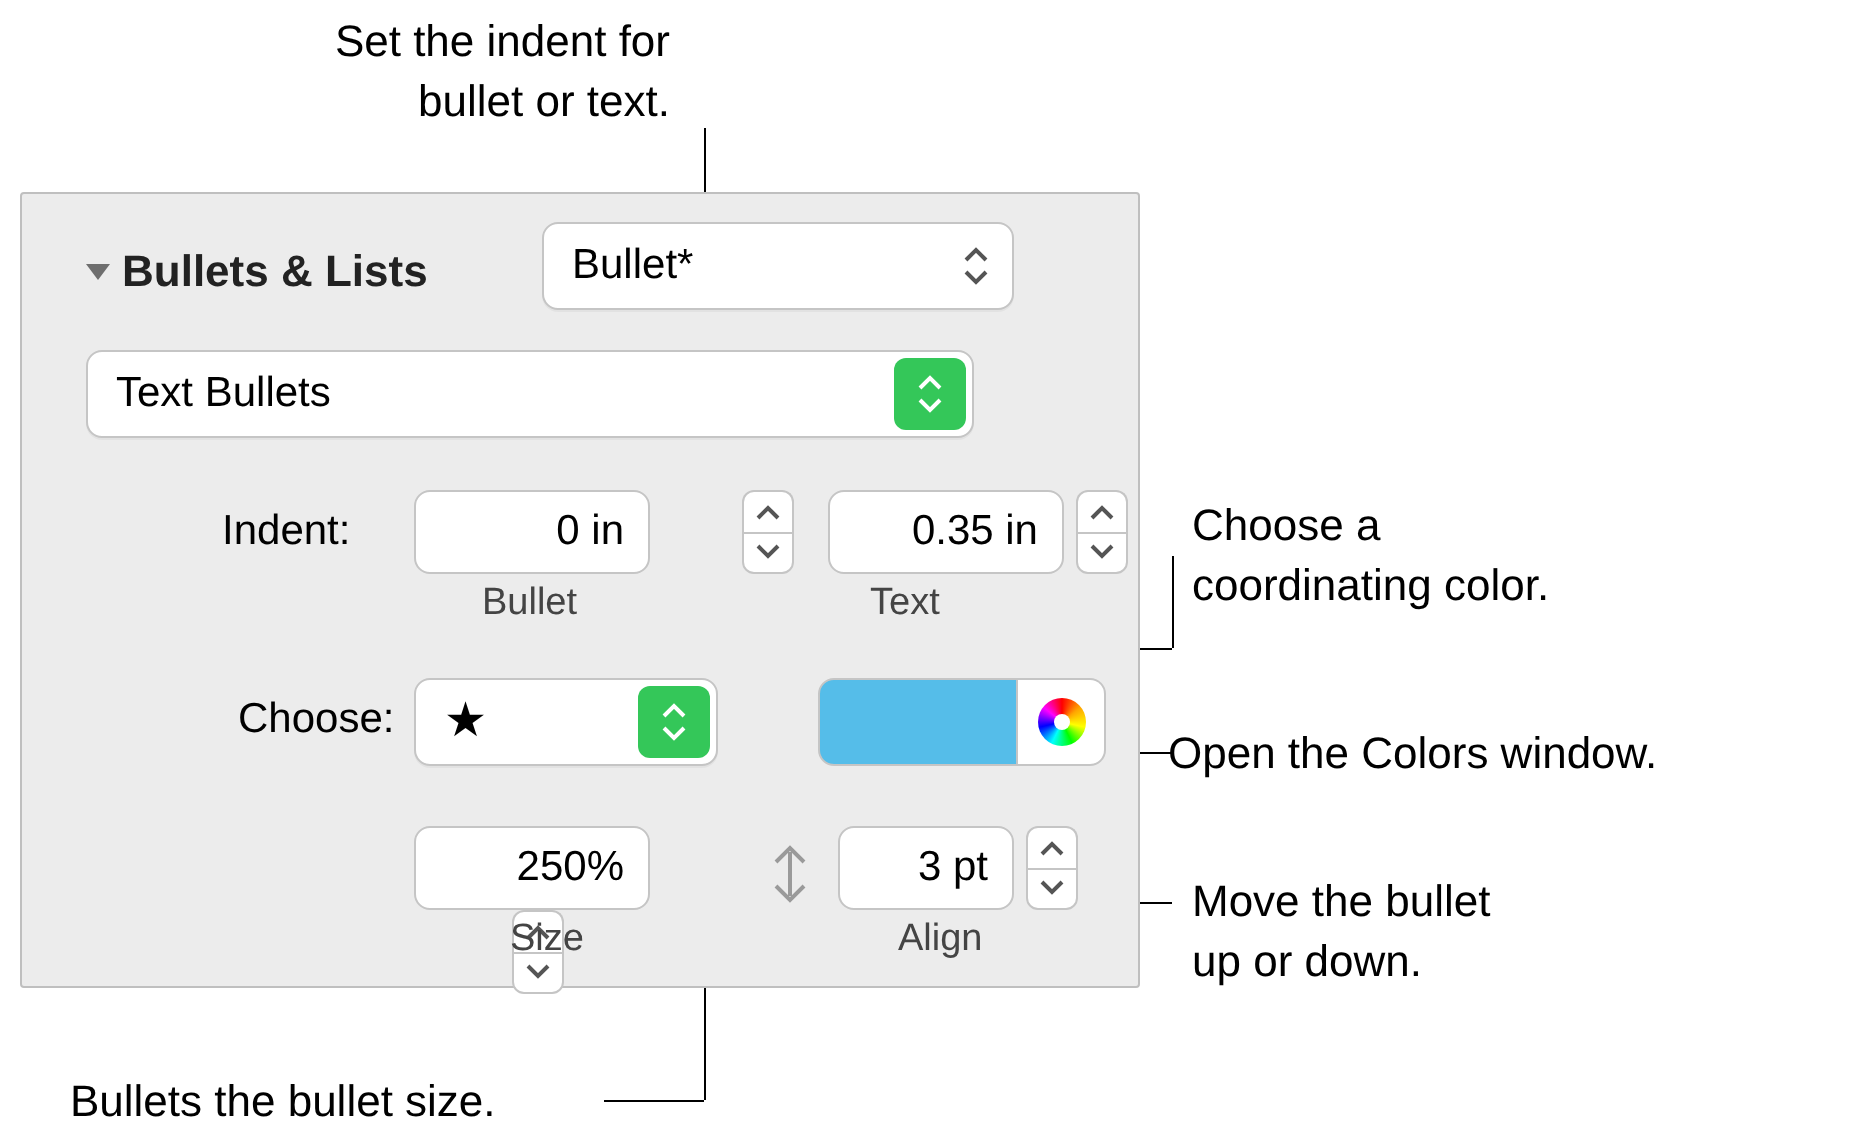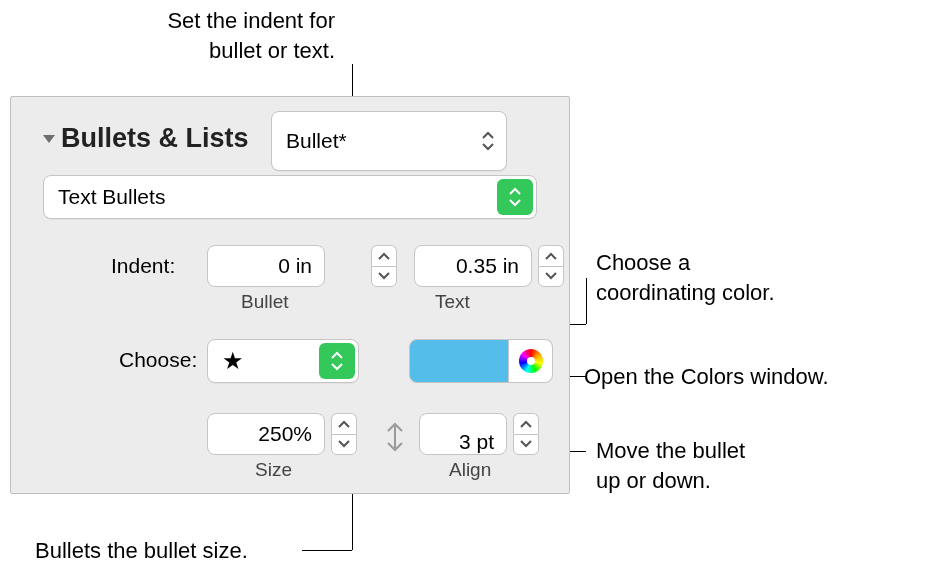--- a/index.html
+++ b/index.html
@@ -56,30 +56,30 @@
     gap: 6px;
   }
   .disclosure {
     width: 0; height: 0;
     border-left: 6px solid transparent;
     border-right: 6px solid transparent;
     border-top: 8px solid #6e6e6e;
   }
   .section-title {
     font-weight: 600;
-    font-size: 27px;
+    font-size: 22px;
     color: #222;
   }
 
   .style-pop {
     position: absolute;
     left: 260px;
     top: 14px;
     width: 236px;
-    height: 60px;
+    height: 44px;
   }
 
   .popup {
     background: #fff;
     border: 1px solid #c5c5c5;
     border-radius: 8px;
     box-shadow: 0 1px 0 rgba(0,0,0,0.04);
     display: flex;
     align-items: center;
     padding: 0 38px 0 14px;
@@ -93,21 +93,21 @@
     top: 50%;
     transform: translateY(-50%);
     width: 16px; height: 22px;
   }
   .chev svg { display:block; }
 
   .bullets-type {
     position: absolute;
     left: 32px;
     top: 78px;
-    width: 494px;
+    width: 444px;
     height: 44px;
   }
   .green-cap {
     position: absolute;
     right: 3px; top: 3px; bottom: 3px;
     width: 36px;
     background: #34c759;
     border-radius: 6px;
     display: flex;
     align-items: center;
@@ -339,21 +339,21 @@
     </div>
   </div>
 
   <div class="color-well">
     <div class="color-swatch" style="background:#55bde9;"></div>
     <div class="color-wheel">
       <div class="rainbow"></div>
     </div>
   </div>
 
-  <div class="numfield-wrap" style="left:196px; top:316px;">
+  <div class="numfield-wrap" style="left:196px; top:316px;flex-direction:column;">
     <div class="numfield" style="width:118px;">
         <span>250%</span>
       </div>
     <div class="stepper">
       <div>
           <svg width="12" height="8">
             <polyline points="1,7 6,2 11,7" fill="none" stroke="#555" stroke-width="2"></polyline>
           </svg>
         </div>
       <div>
@@ -367,21 +367,21 @@
 
   <div class="resize-handle">
     <svg width="24" height="36" viewBox="0 0 24 36">
         <polyline points="5,12 12,5 19,12" fill="none" stroke="#9a9a9a" stroke-width="2"></polyline>
         <line x1="12" y1="7" x2="12" y2="29" stroke="#9a9a9a" stroke-width="2"></line>
         <polyline points="5,24 12,31 19,24" fill="none" stroke="#9a9a9a" stroke-width="2"></polyline>
       </svg>
   </div>
 
   <div class="numfield-wrap" style="left:408px; top:316px;">
-    <div class="numfield" style="width:88px;align-items:flex-end;">
+    <div class="numfield" style="width:88px;">
         <span>3 pt</span>
       </div>
     <div class="stepper">
       <div>
           <svg width="12" height="8">
             <polyline points="1,7 6,2 11,7" fill="none" stroke="#555" stroke-width="2"></polyline>
           </svg>
         </div>
       <div>
           <svg width="12" height="8">

